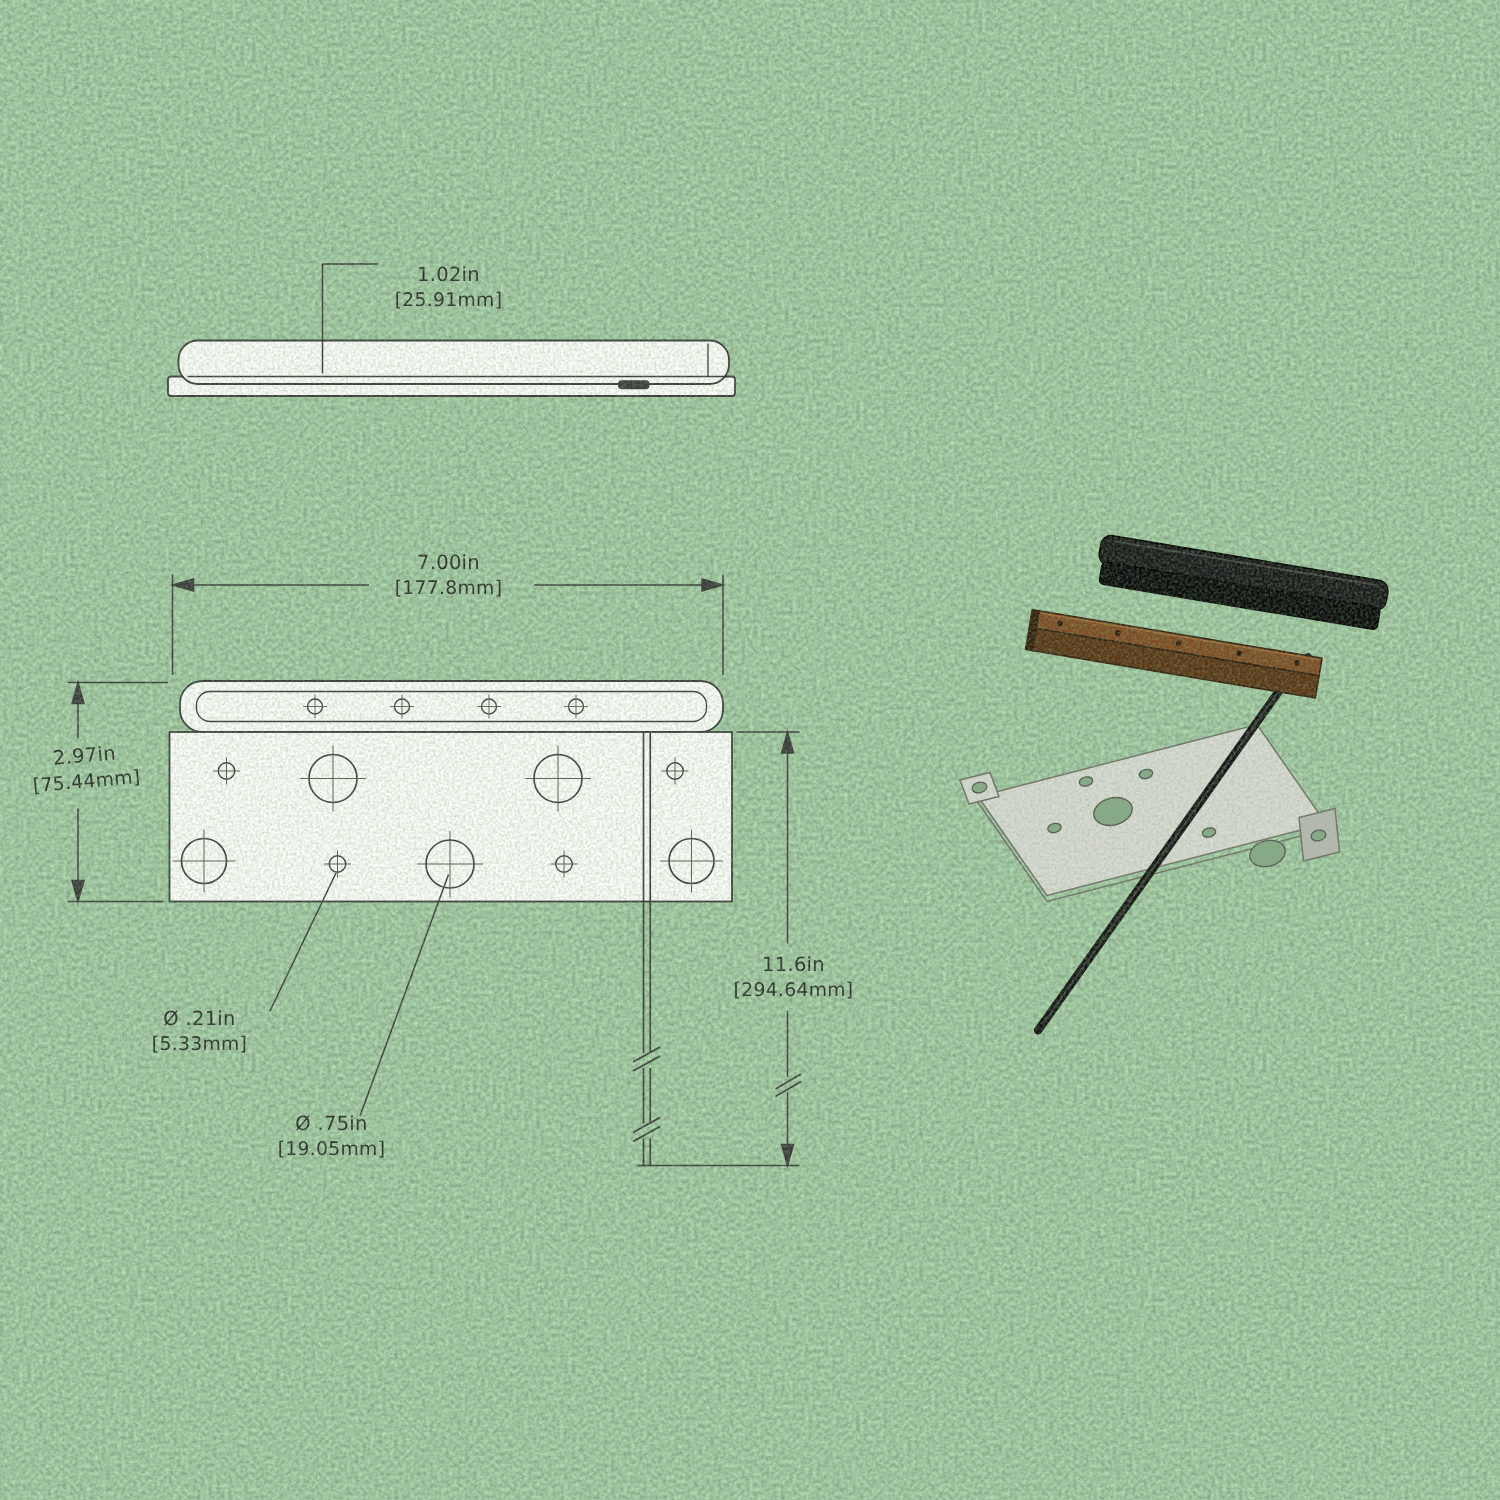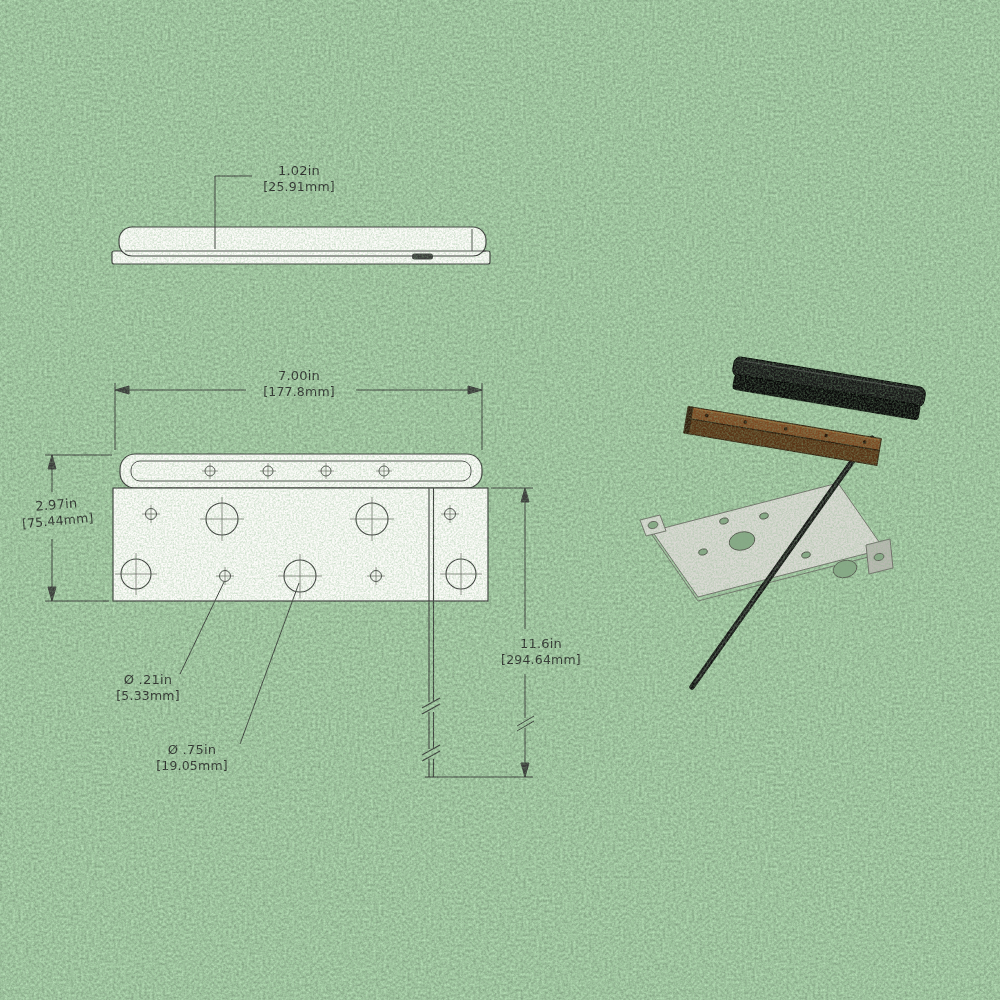--- a/index.html
+++ b/index.html
@@ -196,41 +196,41 @@
     </g>
 
     <g transform="translate(735,356) rotate(9.5)">
       <rect x="0" y="0" width="194" height="20" rx="7" fill="#1a1a1a" stroke="#000000" stroke-width="1"></rect>
       <rect x="3" y="18" width="188" height="15" rx="3" fill="#0c0c0c" stroke="#000000" stroke-width="0.8"></rect>
       <line x1="8" y1="3.5" x2="186" y2="3.5" stroke="#454545" stroke-width="1.2"></line>
     </g>
   </svg>
 
   <div class="layer">
-    <div class="lbl" style="left:299px;top:163px">
+    <div class="lbl" style="left:299px;top:176px">
       <div class="l1">1.02in</div>
       <div class="l2">[25.91mm]</div>
     </div>
     <div class="lbl" style="left:299px;top:368px">
       <div class="l1">7.00in</div>
       <div class="l2">[177.8mm]</div>
     </div>
     <div class="lbl" style="left:57px;top:497px;transform:translateX(-50%) rotate(-5deg)">
       <div class="l1">2.97in</div>
       <div class="l2">[75.44mm]</div>
     </div>
-    <div class="lbl" style="left:541px;top:636px">
+    <div class="lbl" style="left:529px;top:636px">
       <div class="l1">11.6in</div>
       <div class="l2">[294.64mm]</div>
     </div>
-    <div class="lbl" style="left:148px;top:672px">
+    <div class="lbl" style="left:133px;top:672px">
       <div class="l1">Ø .21in</div>
       <div class="l2">[5.33mm]</div>
     </div>
-    <div class="lbl" style="left:192px;top:742px">
+    <div class="lbl" style="left:221px;top:742px">
       <div class="l1">Ø .75in</div>
       <div class="l2">[19.05mm]</div>
     </div>
   </div>
 
   <svg class="layer noise-top" width="1000" height="1000">
     <rect x="0" y="0" width="1000" height="1000" filter="url(#speckNoise)" opacity="0.5"></rect>
   </svg>
 
 </div>

